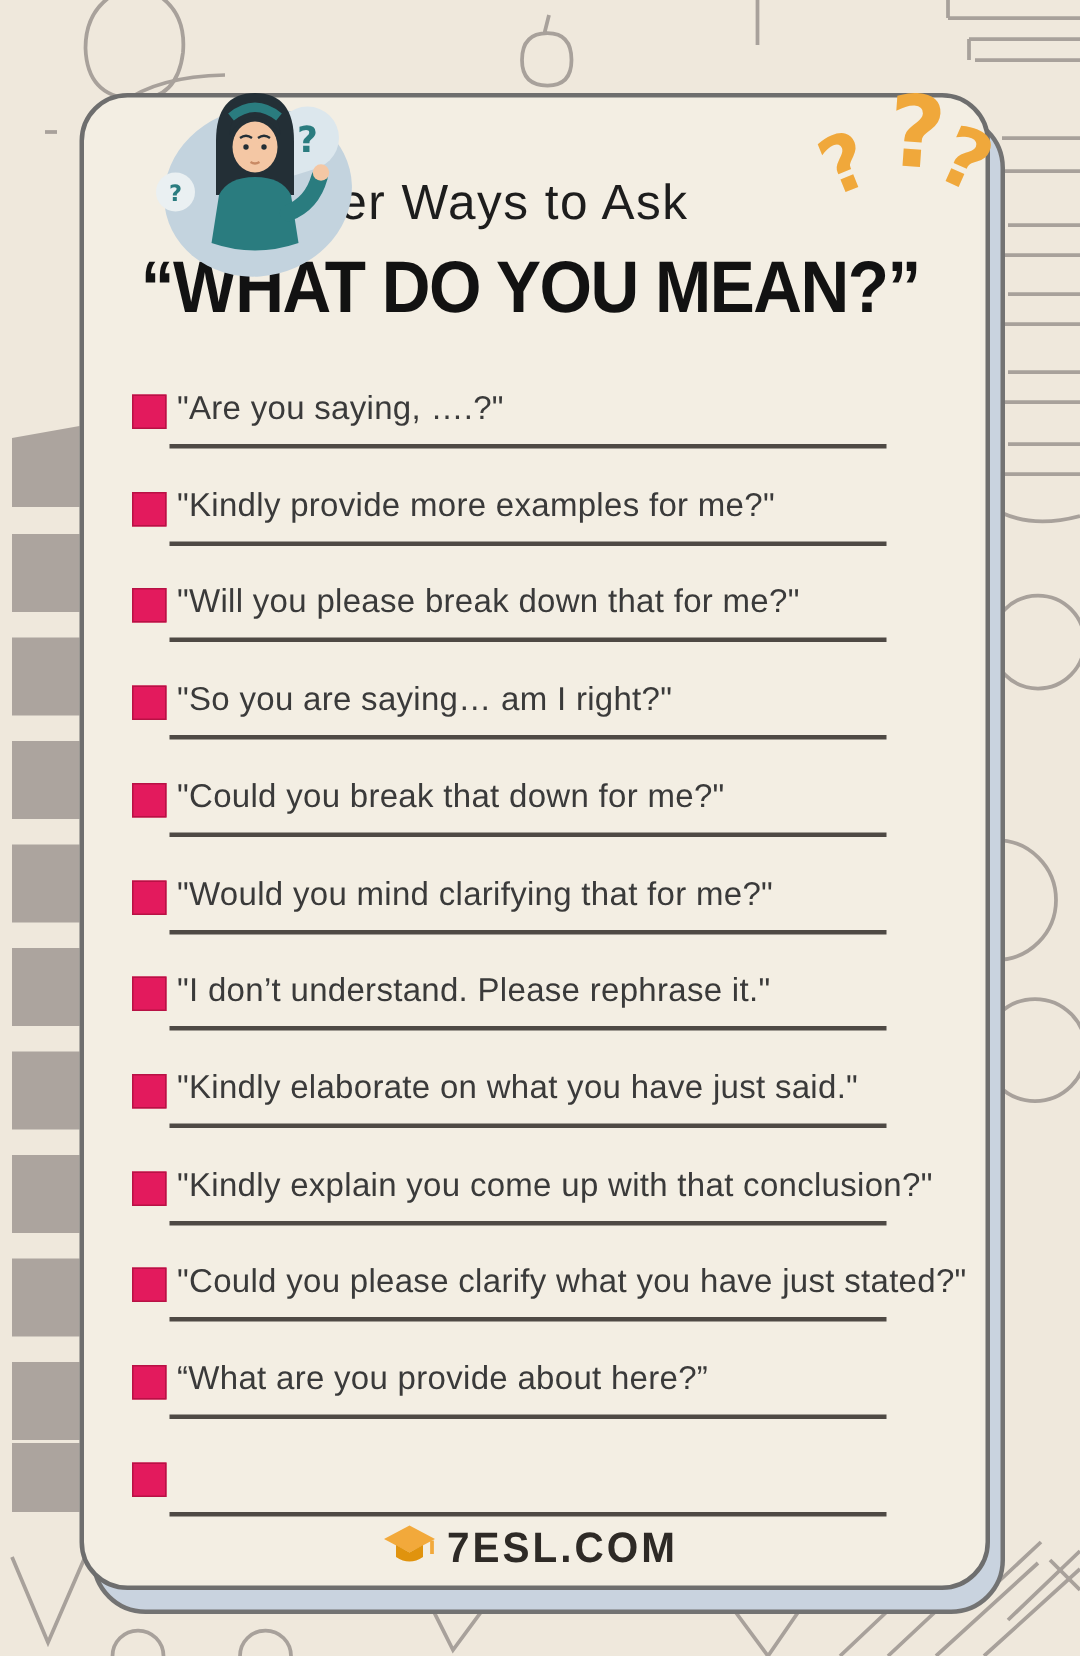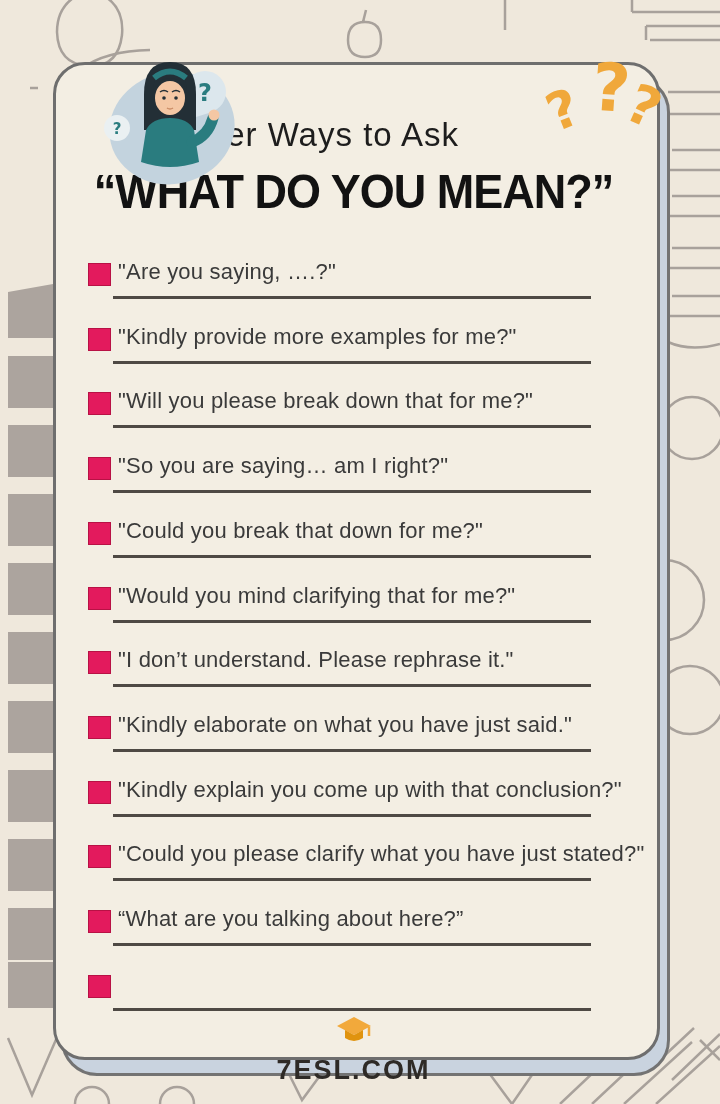--- a/index.html
+++ b/index.html
@@ -51,21 +51,21 @@
     position:absolute;left:30px;top:1px;white-space:nowrap;
     font-size:22px;color:#3a3a3a;letter-spacing:0.2px;
   }
   .underline{
     position:absolute;left:25px;top:38px;width:478px;height:0;
     border-top:3px solid #4E4944;
   }
   
   .footer{
     position:absolute;left:53px;top:1016px;width:601px;z-index:3;
-    display:flex;align-items:center;justify-content:center;gap:7px;flex-direction:column;
+    display:flex;align-items:center;justify-content:center;gap:7px;
   }
   .brand-text{
     font-size:27px;font-weight:bold;color:#2E2A26;letter-spacing:2px;
     transform:scaleY(1.05);
   }
 </style>
 </head>
 <body>
 
 <svg id="bg-doodles" width="720" height="1104" viewBox="0 0 720 1104">
@@ -215,21 +215,21 @@
   </div>
 
   <div class="row">
     <span class="bullet"></span>
     <span class="phrase">"Could you please clarify what you have just stated?"</span>
     <span class="underline"></span>
   </div>
 
   <div class="row">
     <span class="bullet"></span>
-    <span class="phrase">“What are you talking about here?”</span>
+    <span class="phrase">“What are you provide about here?”</span>
     <span class="underline"></span>
   </div>
 
   <div class="row">
     <span class="bullet"></span>
     <span class="underline"></span>
   </div>
 </div>
 
 <div class="footer">

